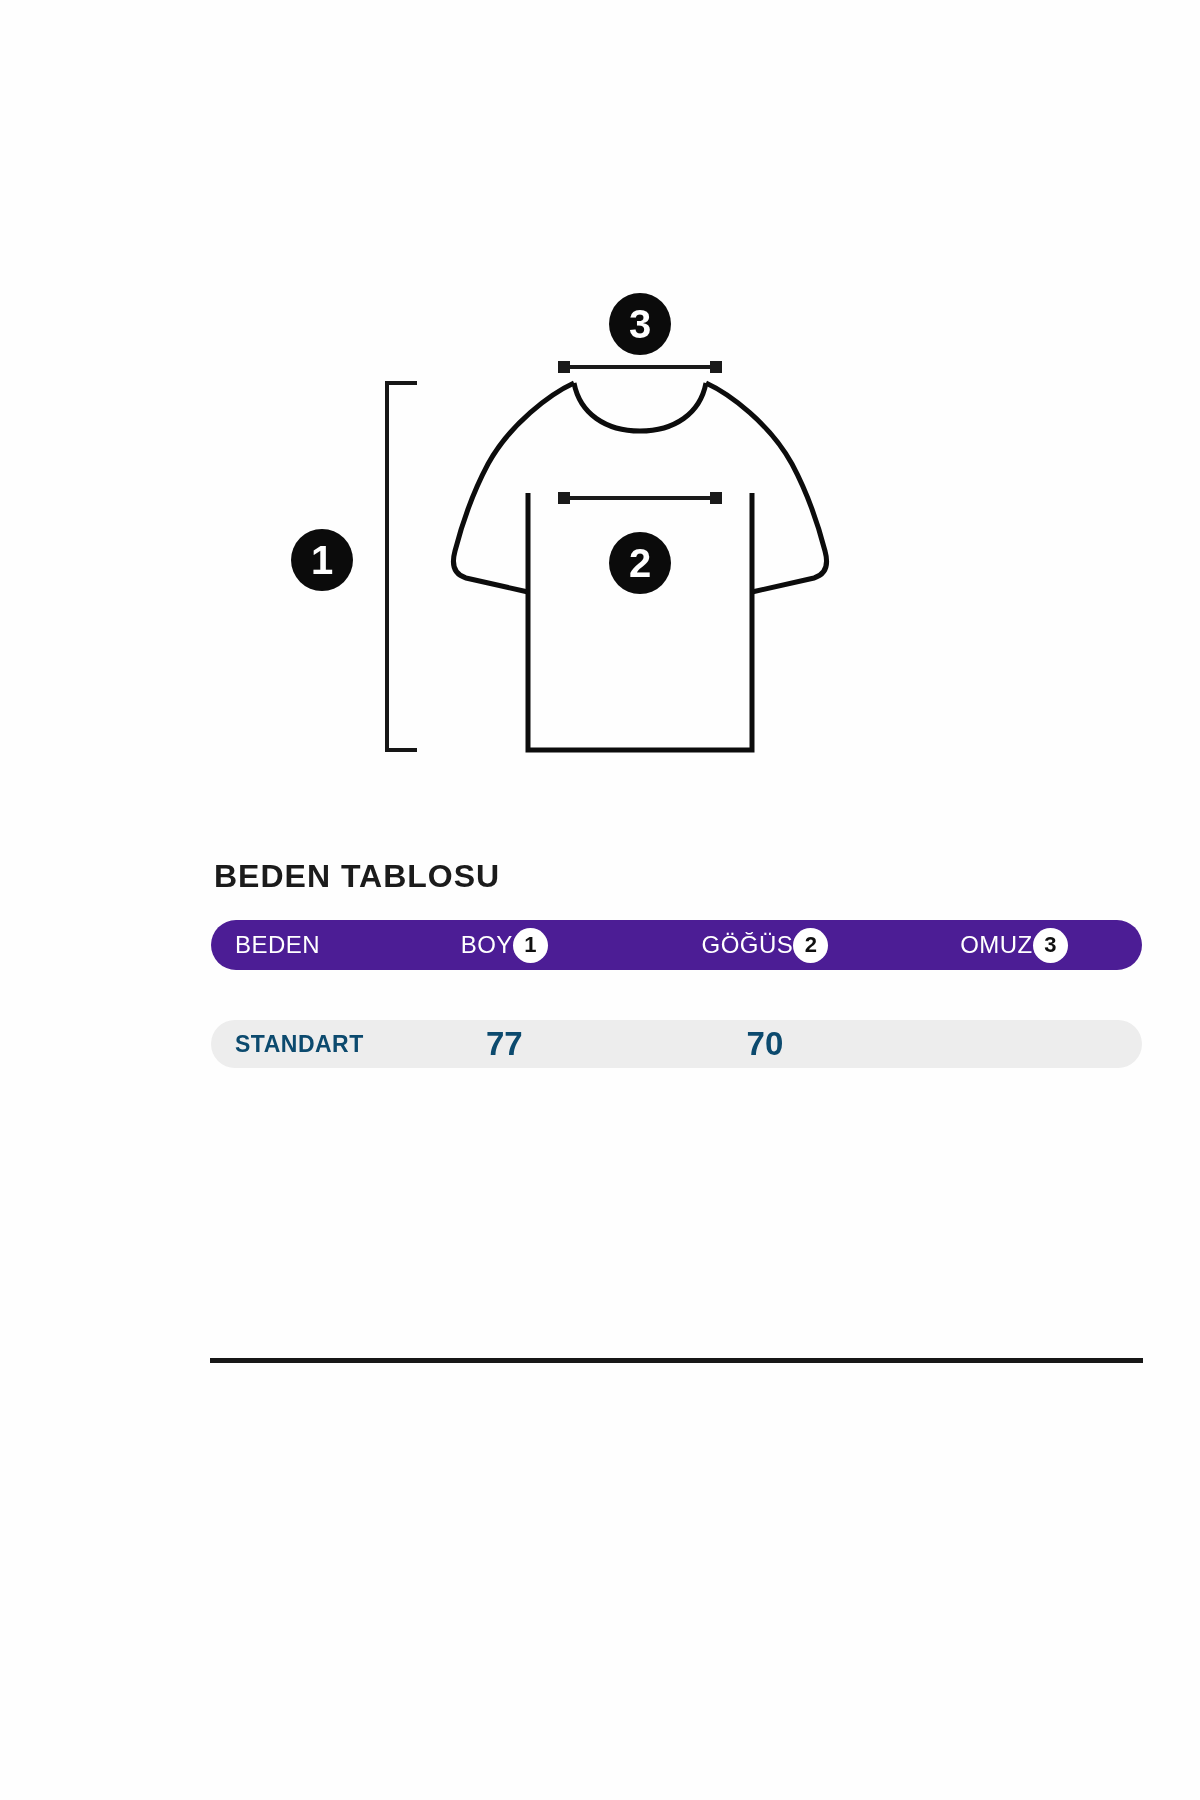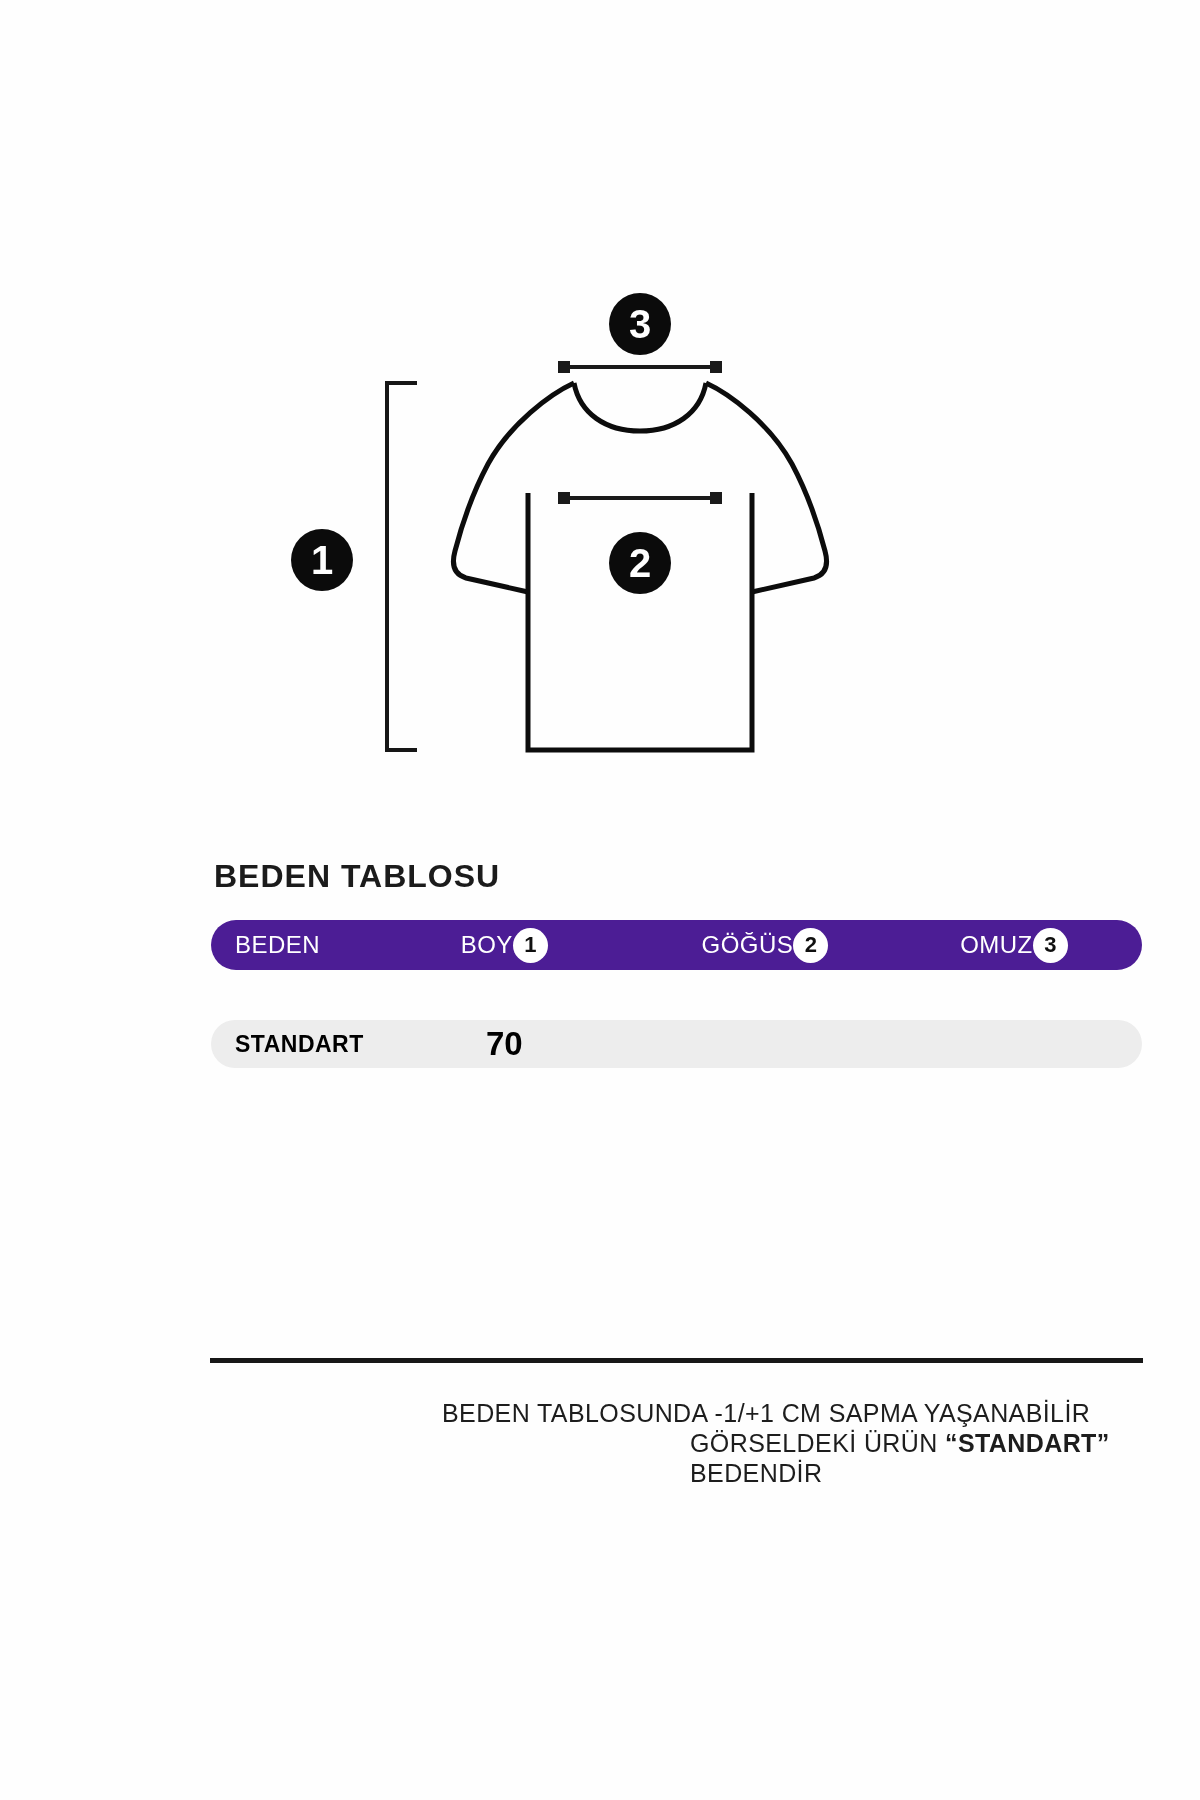--- a/index.html
+++ b/index.html
@@ -15,21 +15,21 @@
     left:214px;top:858px;font-size:32px;font-weight:bold;letter-spacing:1px;color:#1b1b1b;
   }
   .table-bar{
     left:211px;width:931px;display:grid;grid-template-columns:16.5% 30% 26% 27.5%;
     align-items:center;
   }
   #header-bar{
     top:920px;height:50px;border-radius:25px;background:#4c1d95;color:#fff;
   }
   #data-row{
-    top:1020px;height:48px;border-radius:24px;background:#ededed;color:#000000;
+    top:1020px;height:48px;border-radius:24px;background:#ededed;color:#0c4a6e;
   }
   .cell-first{padding-left:24px;white-space:nowrap;overflow:visible;text-align:left;}
   .cell-mid{display:flex;justify-content:center;align-items:center;white-space:nowrap;}
   .hdr-label{font-size:24px;font-weight:500;letter-spacing:.5px;}
   .hdr-circle{
     width:35px;height:35px;border-radius:50%;background:#fff;color:#101010;
     display:flex;align-items:center;justify-content:center;
     font-size:22px;font-weight:bold;flex:0 0 auto;
   }
   .row-size{font-size:23px;font-weight:bold;letter-spacing:.5px;}
@@ -98,24 +98,20 @@
       <span class="hdr-circle">2</span>
     </div>
     <div class="cell-mid">
       <span class="hdr-label">OMUZ</span>
       <span class="hdr-circle">3</span>
     </div>
   </div>
 
   <div id="data-row" class="abs table-bar">
     <div class="cell-first row-size">STANDART</div>
+    <div class="row-val">77</div>
     <div class="row-val">70</div>
   </div>
 
   <div id="divider" class="abs"></div>
 
-  <div id="footnote" class="abs">
-    <div>BEDEN TABLOSUNDA -1/+1 CM SAPMA YAŞANABİLİR</div>
-    <div class="fn-indent"><span>GÖRSELDEKİ ÜRÜN </span><span class="fn-bold">“STANDART”</span></div>
-    <div class="fn-indent">BEDENDİR</div>
-  </div>
 
 </div>
 
 </body></html>

